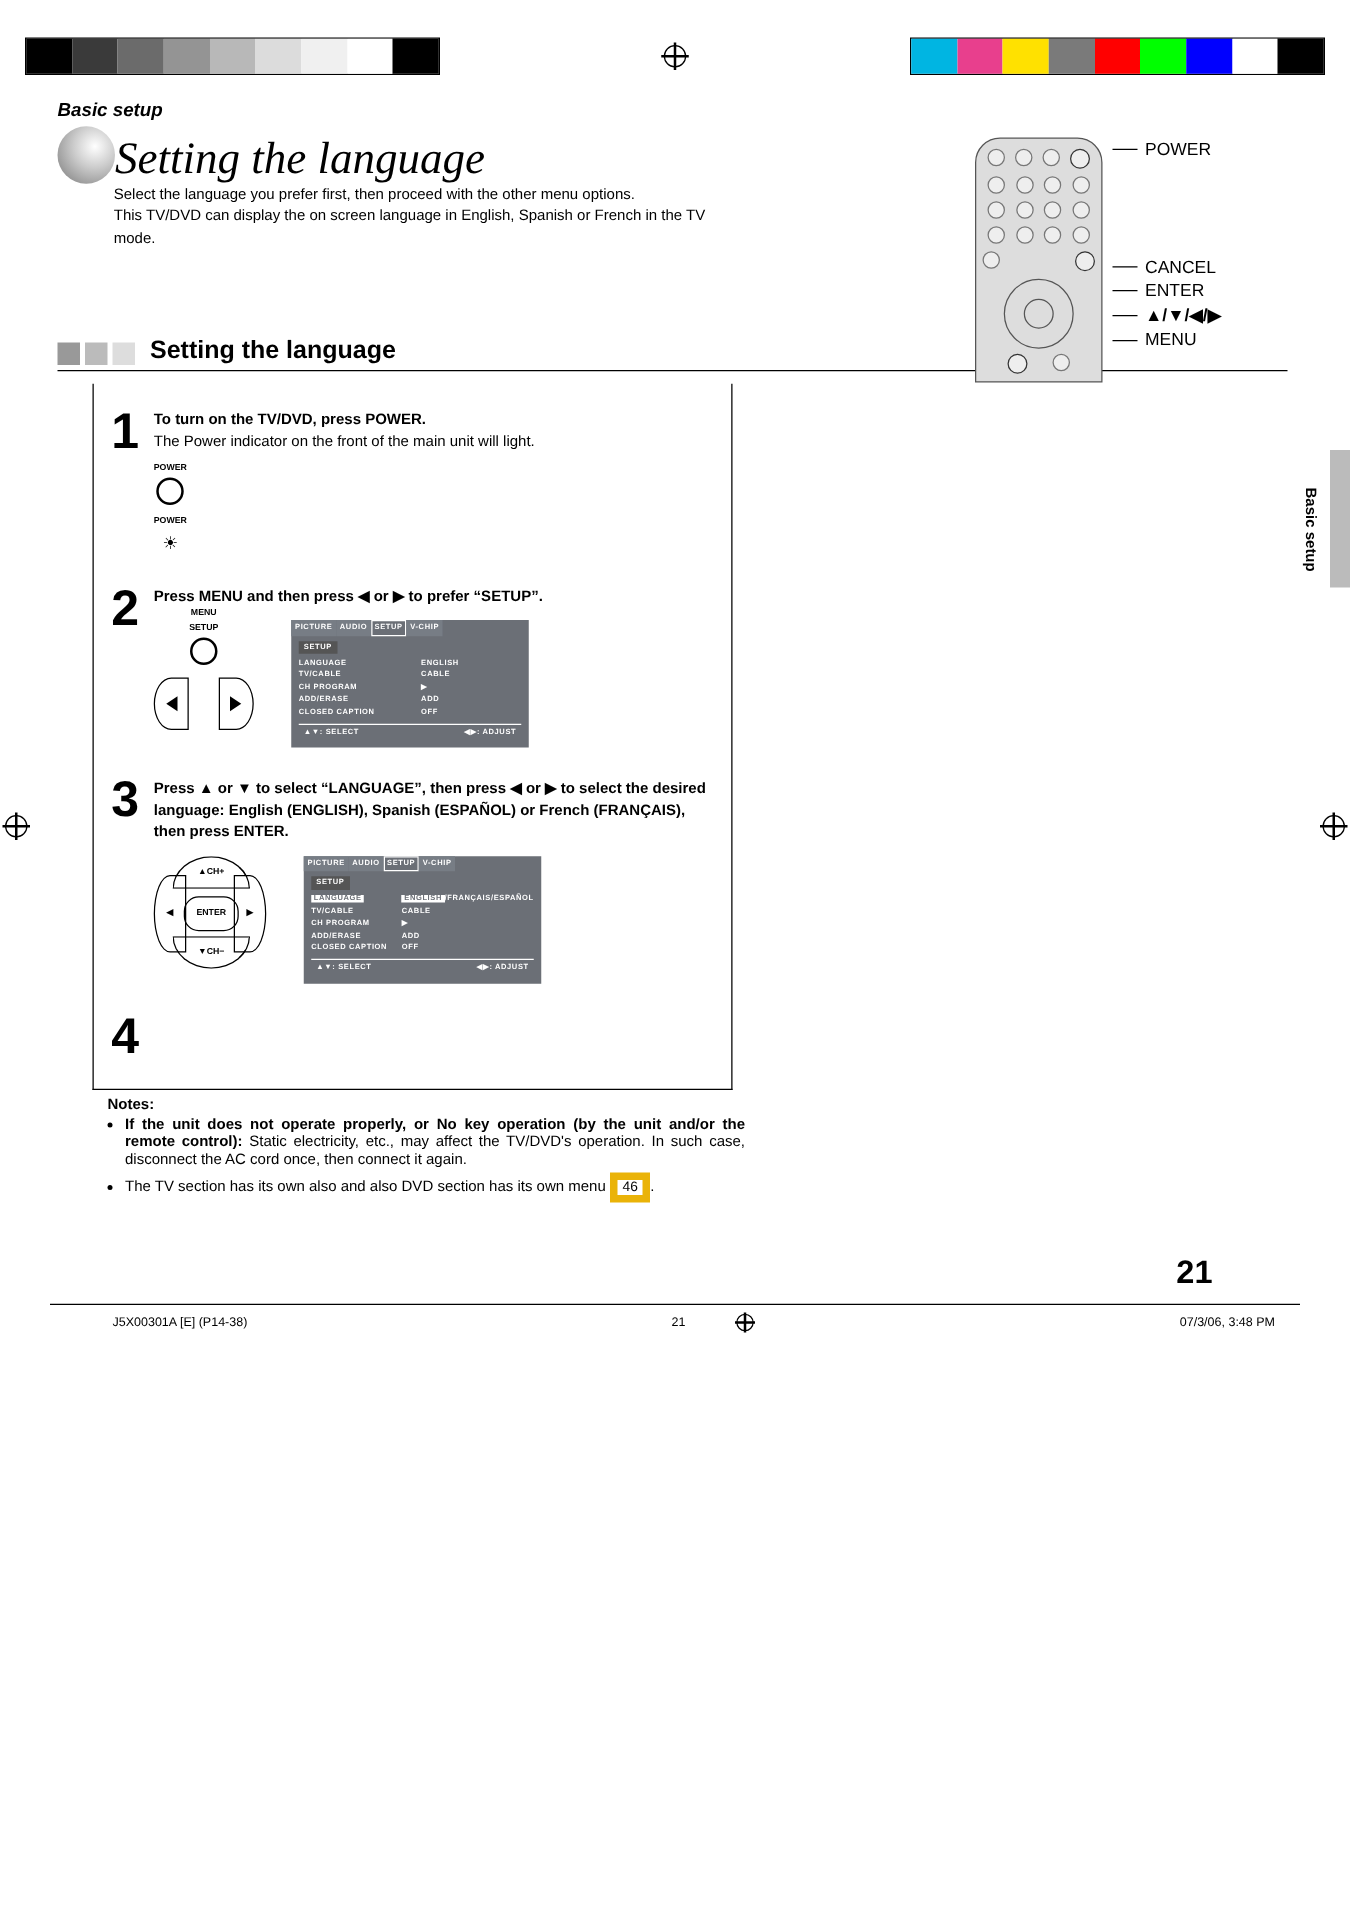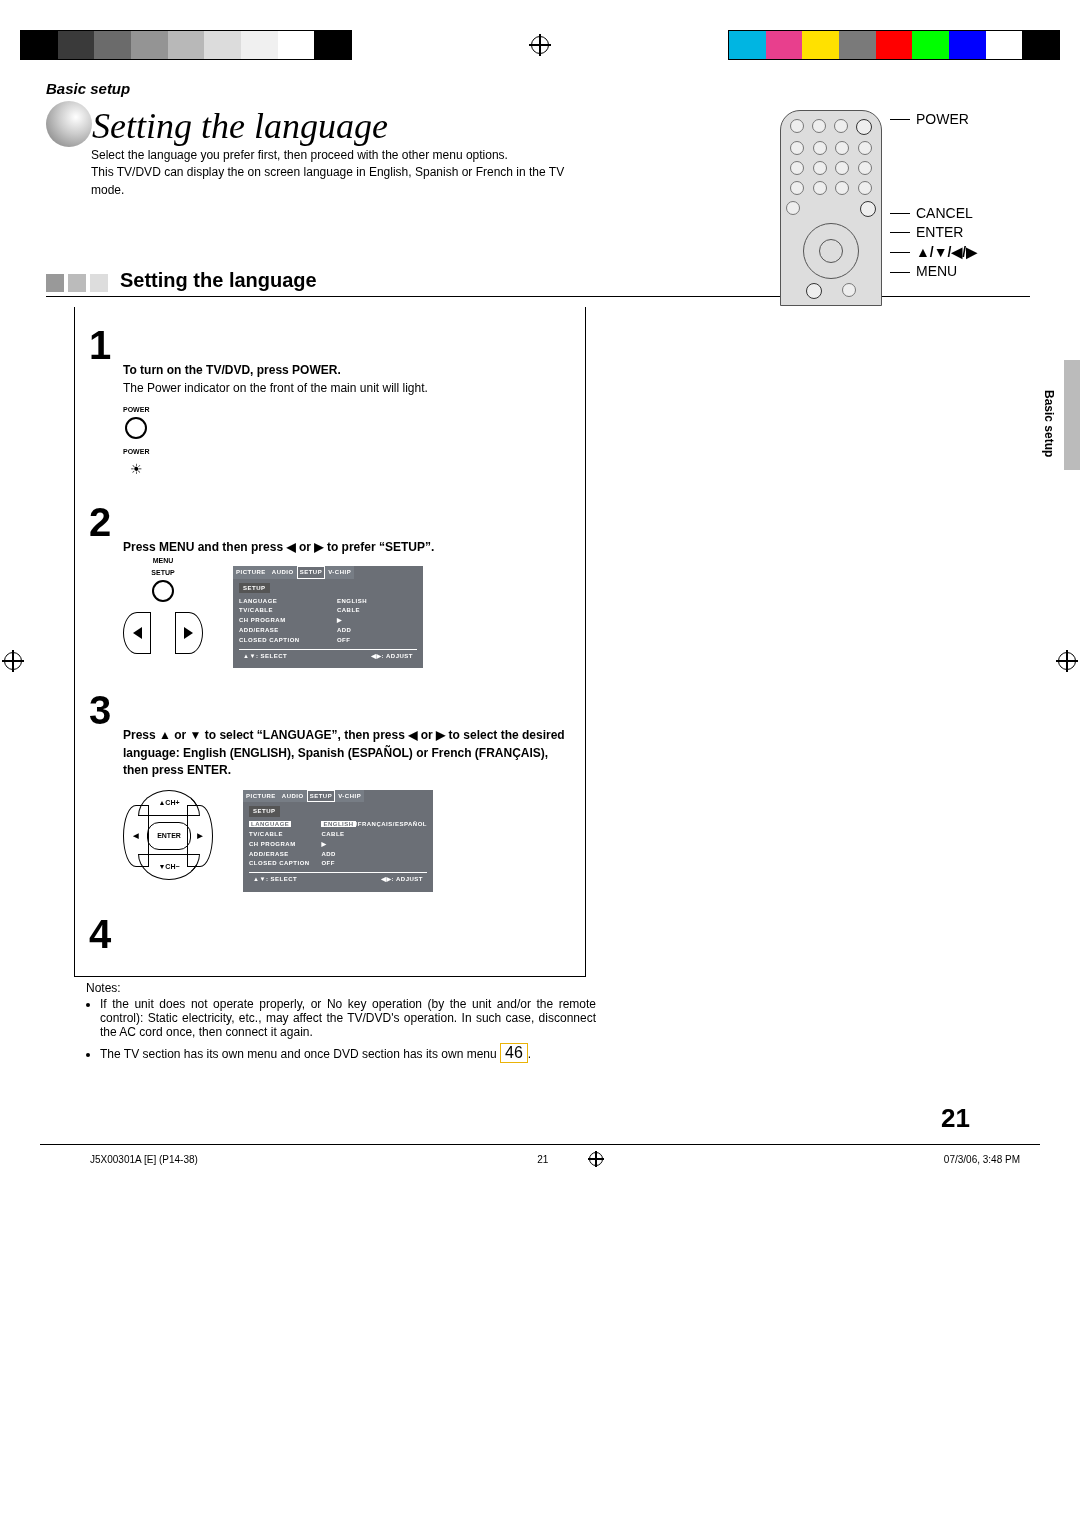--- a/index.html
+++ b/index.html
@@ -131,21 +131,21 @@
     width: 510px;
     padding: 20px 0;
   }
   .step { display:flex; padding: 0 14px 24px 14px;}
   .step-num {
     font-size: 40px;
     font-weight: bold;
     width: 34px;
     line-height: 0.9;
   }
-  .step-body { flex:1; font-size:12px; line-height:1.45;margin-top:35px;}
+  .step-body { flex:1; font-size:12px; line-height:1.45;}
   .step-body .bold { font-weight: bold; }
   .btnlabel { font-size:7px; font-weight:bold; text-align:center; margin-bottom:2px;}
   .circlebtn {
     width: 18px; height:18px; border:2px solid #000; border-radius:50%; margin:0 auto;
   }
   .glow  {
     margin-top:8px;
     display: inline-flex; flex-direction: column; align-items: center;
     font-size: 14px;
   }
@@ -199,26 +199,26 @@
   .dpad2 .arc.l{ left:0; border-radius:50% 0 0 50%/50% 0 0 50%;}
   .dpad2 .arc.r{ right:0; left:auto; border-radius:0 50% 50% 0/0 50% 50% 0;}
   .dpad2 .mid{
     position:absolute; top:32px; left:24px;
     width:42px; height:26px; border:1px solid #000;
     border-radius:12px/12px;
     display:flex; align-items:center; justify-content:center;
     font-size:7px; font-weight:bold;
   }
   .notes { margin-left:40px; width:510px; font-size:12px; margin-top:4px;}
-  .notes b { font-weight:normal;margin-top:23px; }
+  .notes b { font-weight:bold;margin-top:23px; }
   .notes ul { margin:2px 0 0 14px; padding:0;}
   .notes li { margin-bottom:4px; text-align: justify; }
   .pagebox {
-    display:inline-block; border:1px solid #eab308; padding:0 4px;
-    font-size:16px;
+    display:inline-block; border:6px solid #eab308; padding:0 4px;
+    font-size:11px;
   }
   .sidetab {
     position:absolute;
     right: 24px;
     top: 330px;
     writing-mode: vertical-rl;
     font-weight:bold; font-size:12px;
   }
   .sidegray {
     position:absolute;
@@ -510,21 +510,21 @@
     </div>
   </div>
 
   <div class="notes">
     <b>Notes:</b>
     <ul>
       <li>
         <b>If the unit does not operate properly, or No key operation (by the unit and/or the remote control):</b><span> Static electricity, etc., may affect the TV/DVD's operation. In such case, disconnect the AC cord once, then connect it again.</span>
       </li>
       <li>
-        <span>The TV section has its own menu and once DVD section has its own menu </span><span class="pagebox">46</span><span>.</span>
+        <span>The TV section has its own also and also DVD section has its own menu </span><span class="pagebox">46</span><span>.</span>
       </li>
     </ul>
   </div>
 
   <div class="sidegray"></div>
   <div class="sidetab">Basic setup</div>
 
   <div class="pagenum">21</div>
 
 </div>

